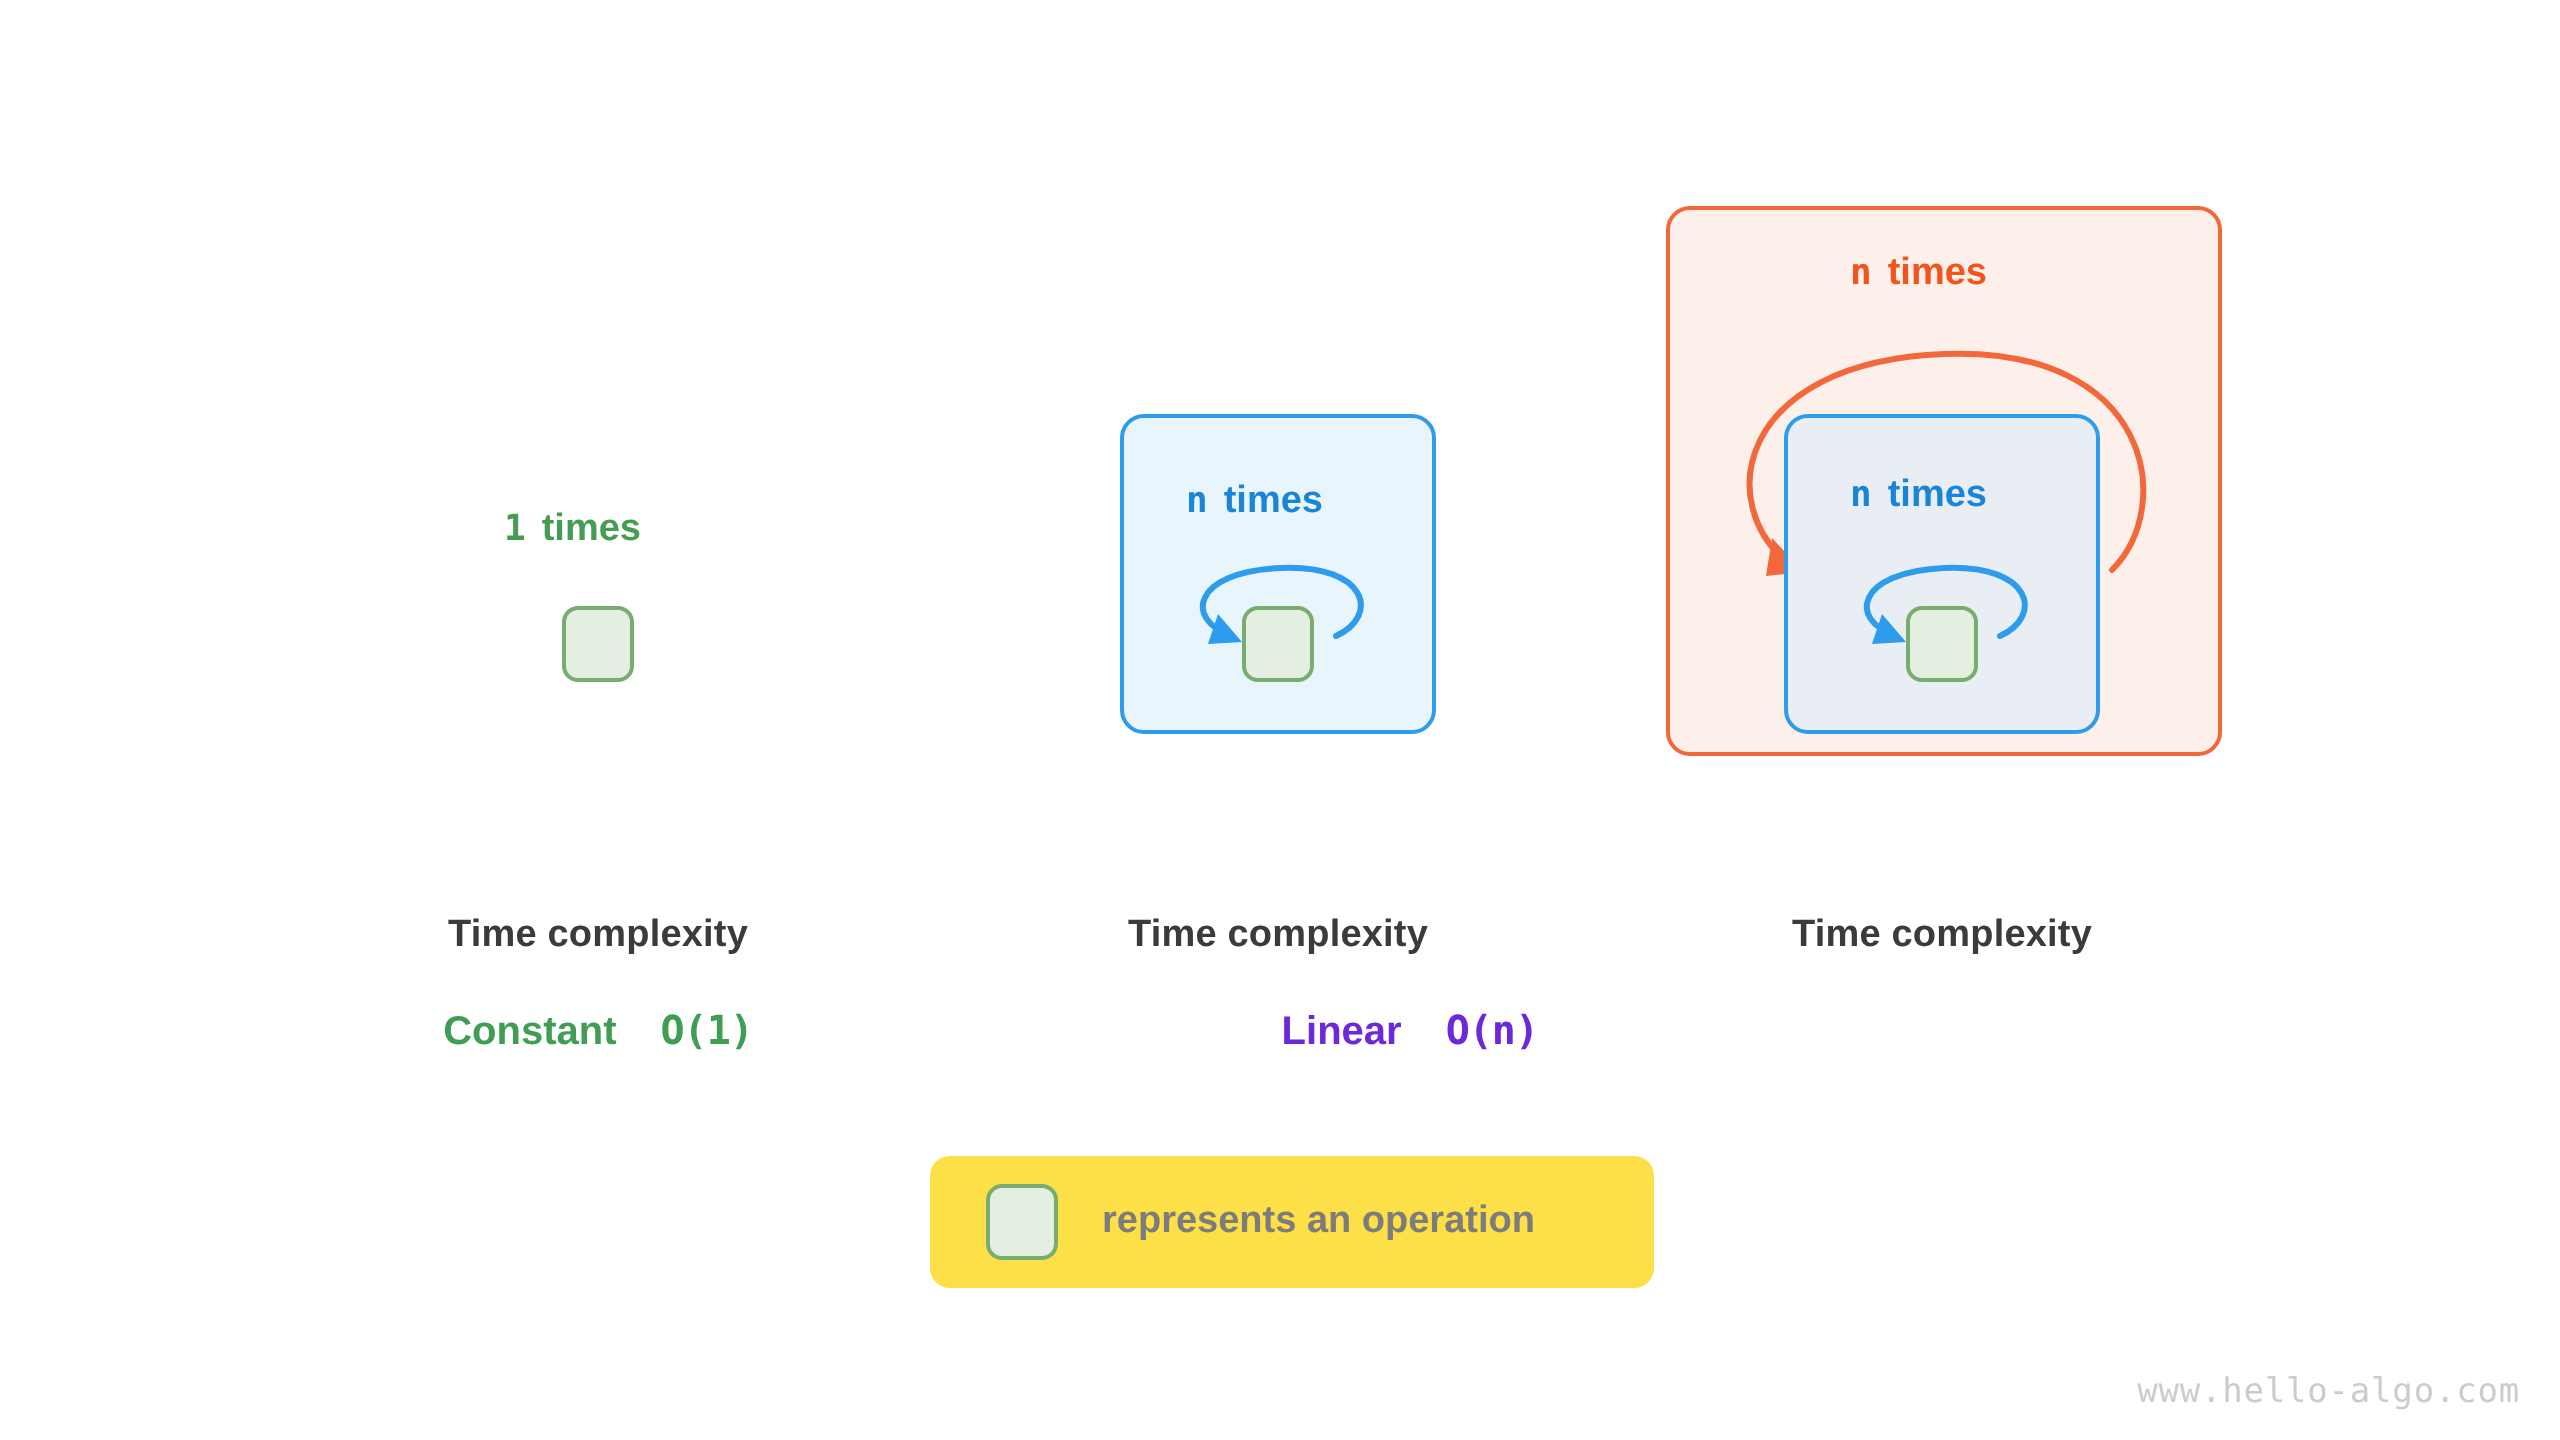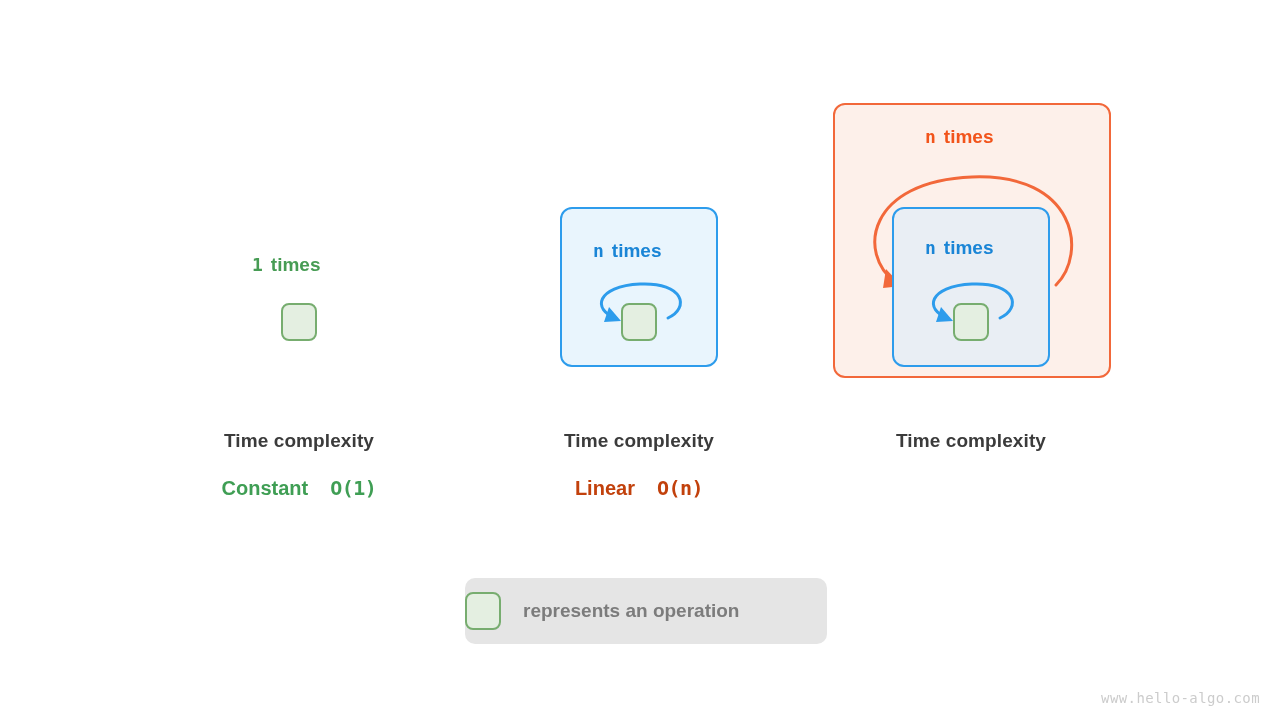--- a/index.html
+++ b/index.html
@@ -88,20 +88,21 @@
   .caption {
     position: absolute;
     text-align: center;
     white-space: nowrap;
   }
   .caption .title {
     font-size: 19px;
     font-weight: 700;
     color: #3b3b3b;
     letter-spacing: .1px;
+    margin-top: 27px;
   }
   .caption .value {
     margin-top: 24px;
     font-size: 20px;
     font-weight: 700;
     white-space: nowrap;
   }
   .caption .value .name {
     font-family: "Liberation Sans", sans-serif;
     font-weight: 700;
@@ -112,35 +113,36 @@
     font-weight: 700;
     margin-left: 22px;
     letter-spacing: -0.5px;
   }
   .caption .value .bigo sup {
     font-size: 0.66em;
     vertical-align: super;
     line-height: 0;
   }
   .c-green  { color: #3f9e54; }
-  .c-blue   { color: #c2410c; }
+  .c-blue   { color: #6d28d9; text-align: right; }
   .c-orange { color: #f4511e; }
 
   
   .legend {
     position: absolute;
     left: 465px;
     top: 578px;
     width: 362px;
     height: 66px;
-    background: #e5e5e5;
+    background: #fde047;
     border-radius: 10px;
     display: flex;
     align-items: center;
     box-sizing: border-box;
+    padding-left: 28px;
     gap: 22px;
   }
   .legend .swatch {
     position: relative;
     width: 36px;
     height: 38px;
     border-radius: 8px;
     background: #e4efe1;
     border: 2px solid #77ad6f;
     box-sizing: border-box;
@@ -152,21 +154,21 @@
     color: #7c7c7c;
     white-space: nowrap;
   }
 
   
   .watermark {
     position: absolute;
     right: 20px;
     bottom: 14px;
     font-family: "DejaVu Sans Mono", "Liberation Mono", monospace;
-    font-size: 14px;
+    font-size: 17px;
     color: #cccccc;
     letter-spacing: .4px;
   }
 </style>
 </head>
 <body>
 
 <div class="stage">
 
   <div class="node">

